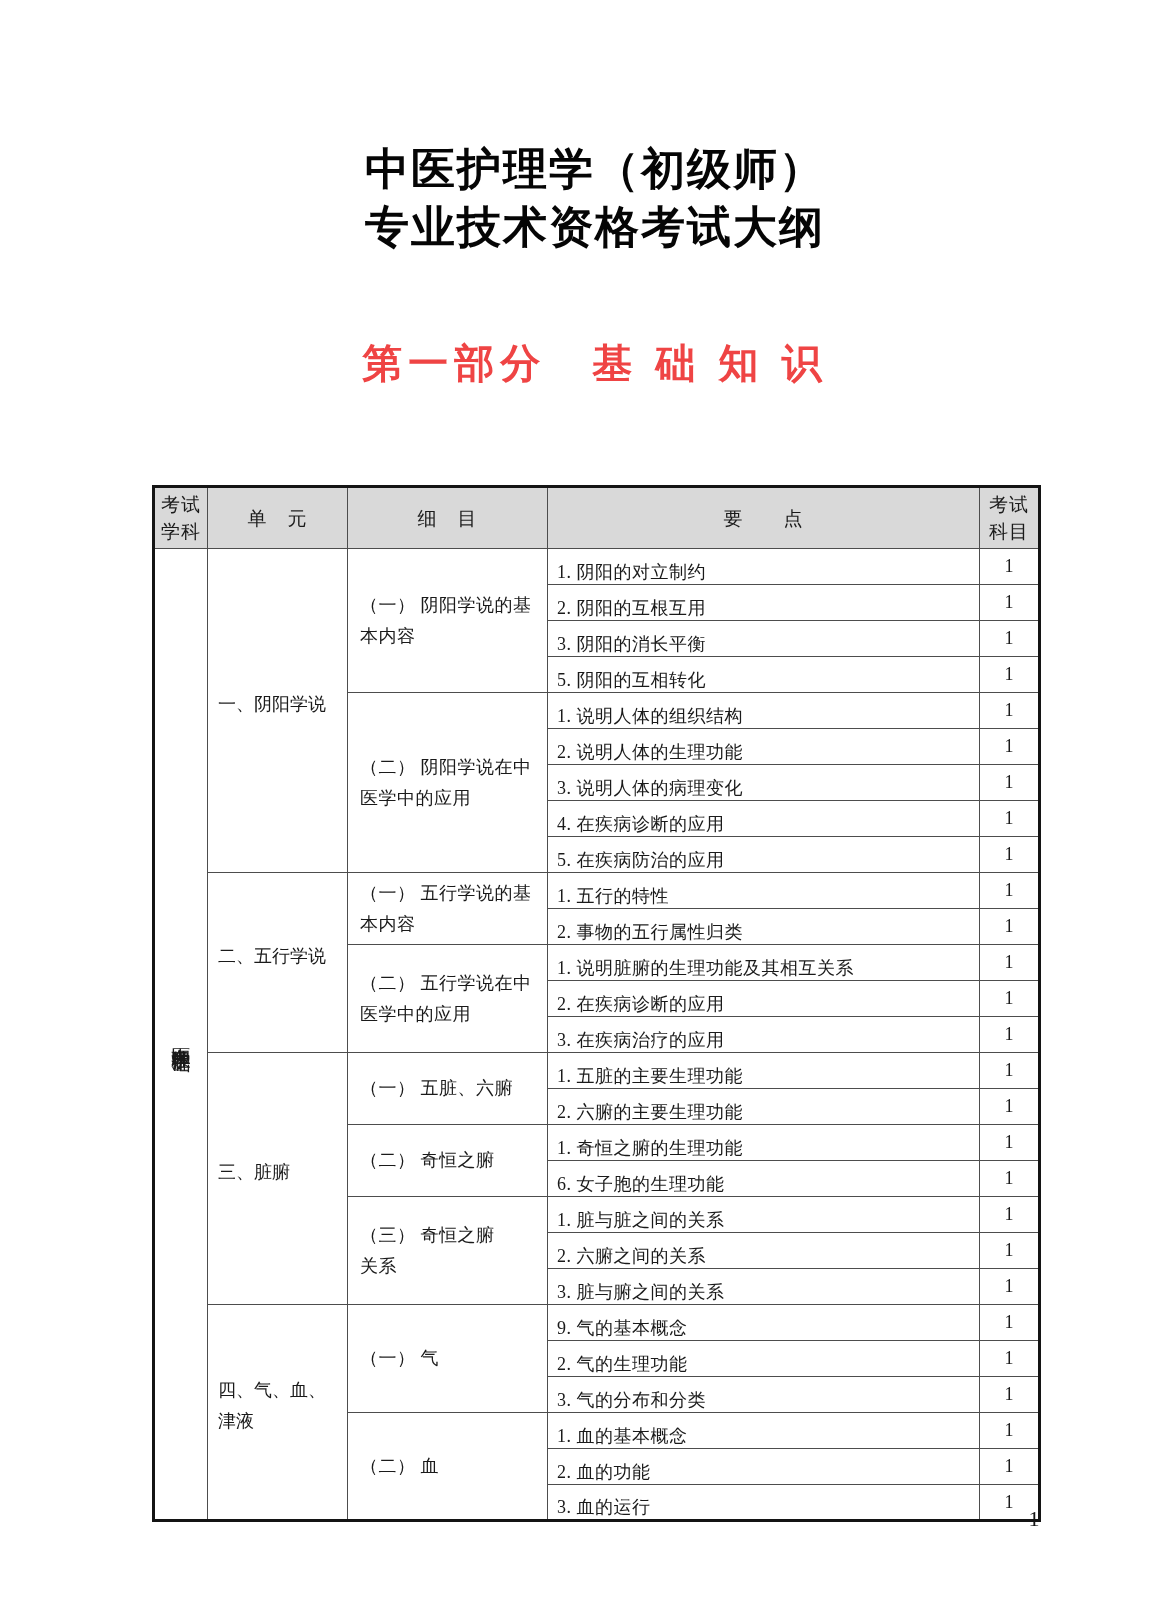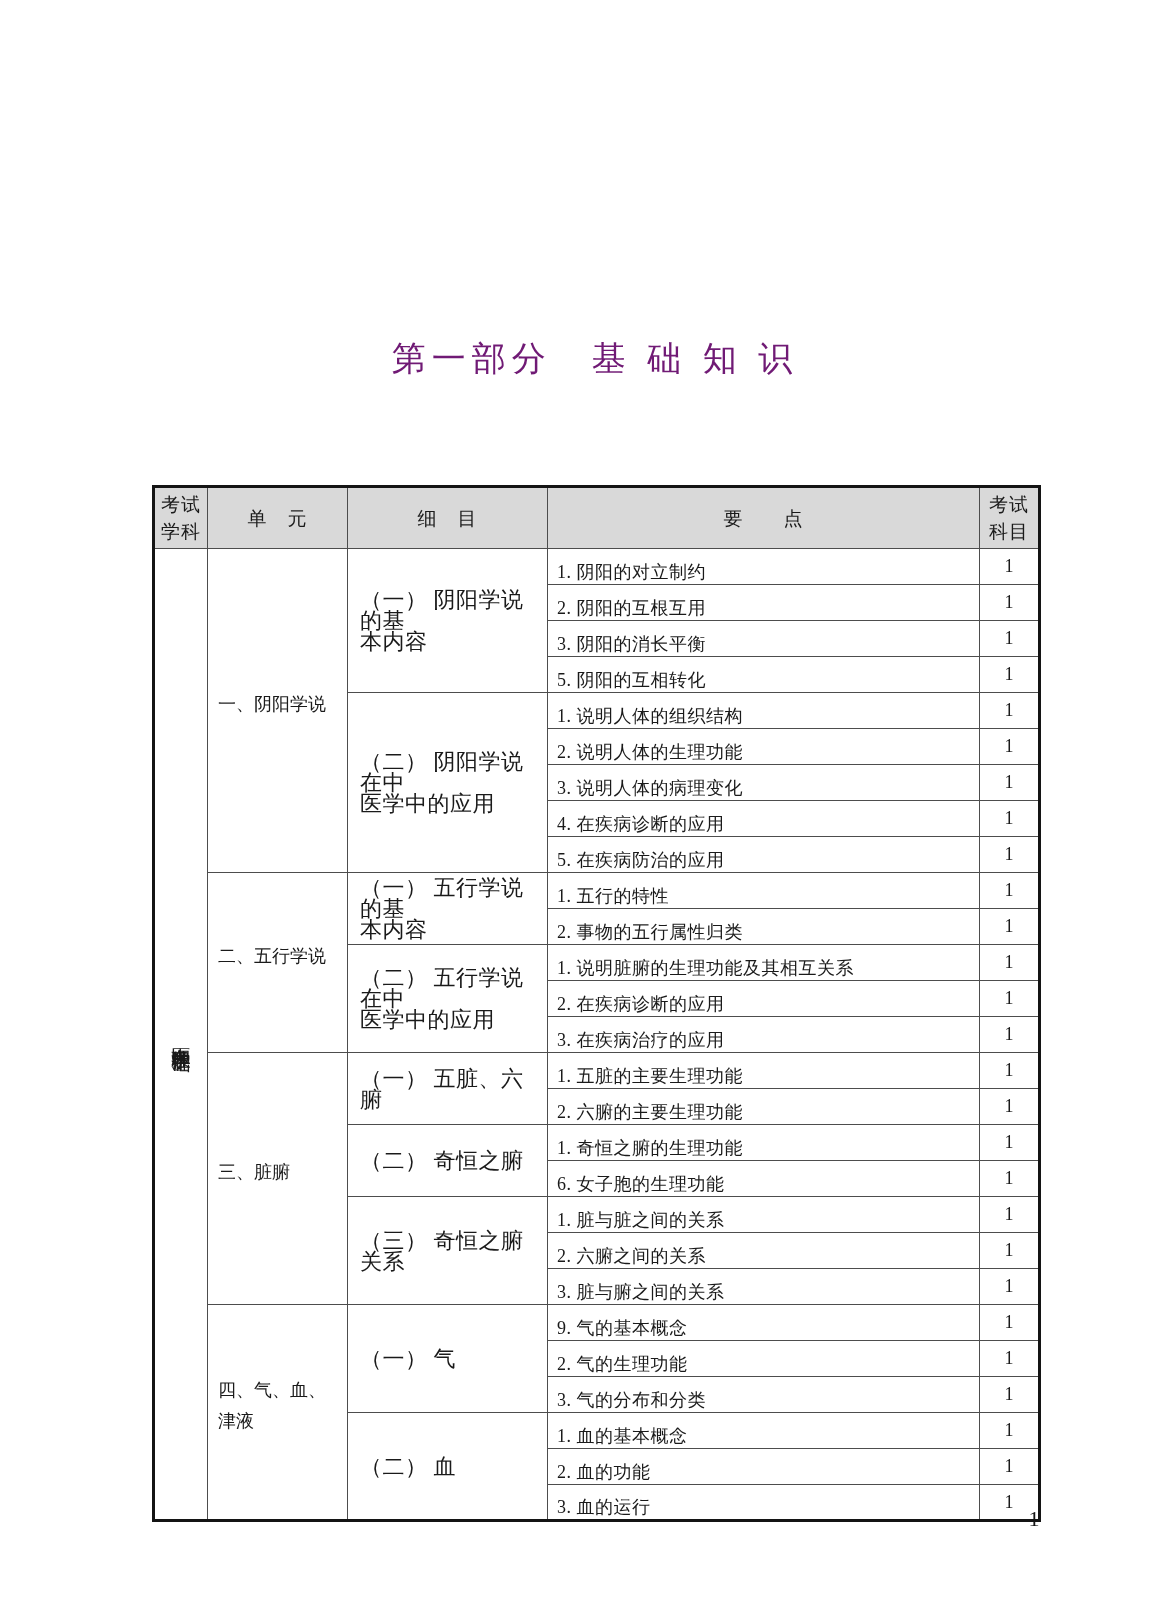--- a/index.html
+++ b/index.html
@@ -8,22 +8,22 @@
     font-family:"Liberation Serif","DejaVu Serif",serif;color:#1a1a1a;
     overflow:hidden;
   }
   .titles{
     position:absolute;left:152px;top:140px;width:886px;text-align:center;
     font-family:"Liberation Sans","DejaVu Sans",sans-serif;font-weight:bold;
     font-size:44px;line-height:58px;letter-spacing:2px;color:#050505;
   }
   .section-heading{
     position:absolute;left:152px;top:336px;width:886px;text-align:center;
-    font-family:"Liberation Sans","DejaVu Sans",sans-serif;font-weight:normal;
-    font-size:34px;letter-spacing:6px;color:#701a75;white-space:pre-wrap;
+    font-family:"Liberation Sans","DejaVu Sans",sans-serif;font-weight:bold;
+    font-size:40px;letter-spacing:6px;color:#ef4444;white-space:pre-wrap;
   }
   table.syllabus{
     position:absolute;left:152px;top:452px;width:886px;
     border-collapse:collapse;table-layout:fixed;
     border:3px solid #141414;
     margin-top:33px;
   }
   .syllabus th,.syllabus td{
     border:1px solid #4d4d4d;box-sizing:border-box;
     font-weight:normal;overflow:hidden;
@@ -36,37 +36,39 @@
   td.subj{text-align:center;vertical-align:middle;padding:0;}
   .vert{
     display:inline-block;writing-mode:vertical-rl;text-orientation:upright;
     font-size:19px;letter-spacing:1px;line-height:normal;
   }
   td.unit{
     padding:0 6px 12px 10px;font-size:18px;vertical-align:middle;
     white-space:pre-line;line-height:31px;
   }
   td.detail{
-    padding:0 6px 0 12px;font-size:22px;vertical-align:middle;
-    white-space:pre-line;line-height:21px;letter-spacing:0.5px;
+    padding:0 6px 0 12px;font-size:18px;vertical-align:middle;
+    white-space:pre-line;line-height:31px;letter-spacing:0.5px;
   }
   td.pt{
     padding:10px 6px 0 9px;font-size:18px;vertical-align:middle;
     white-space:nowrap;letter-spacing:0.5px;
   }
   td.ex{text-align:center;vertical-align:middle;font-size:18px;}
   .page-number{
     position:absolute;top:1506px;left:1012px;width:44px;text-align:center;
     font-size:22px;color:#141414;
   }
 </style>
 </head>
 <body>
 
 <div class="titles">
+  <div>中医护理学（初级师）</div>
+  <div>专业技术资格考试大纲</div>
 </div>
 
 <div class="section-heading">第一部分　基 础 知 识</div>
 
 <table class="syllabus">
   <colgroup>
     <col style="width:54px">
       <col style="width:140px">
       <col style="width:200px">
       <col style="width:432px">

